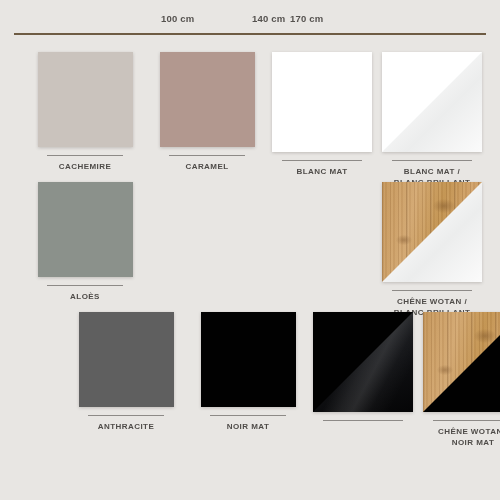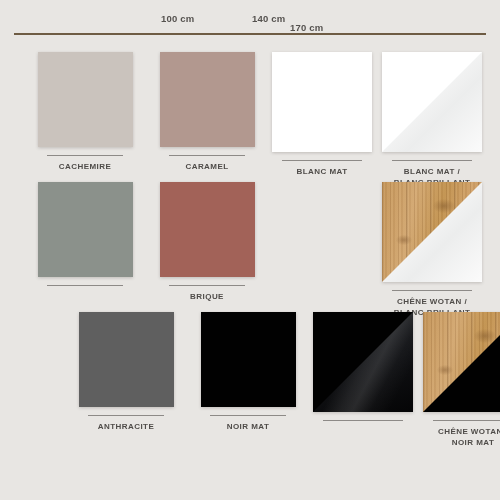--- a/index.html
+++ b/index.html
@@ -34,21 +34,21 @@
     position: absolute;
     top: 0;
     font-size: 9.5px;
     font-weight: bold;
     color: #55524f;
     letter-spacing: 0.2px;
     white-space: nowrap;
   }
   .size-label.s1 { left: 161px; }
   .size-label.s2 { left: 224px; margin-left: 28px; }
-  .size-label.s3 { left: 290px; margin-top: 9px; }
+  .size-label.s3 { left: 290px; }
 
   .header-rule {
     position: absolute;
     left: 14px;
     top: 33px;
     width: 472px;
     height: 2px;
     background: #6e5c44;
   }
 
@@ -231,29 +231,23 @@
 BLANC BRILLANT</div>
     </div>
   </div>
 
   <div class="row r1">
     <div class="cell c0">
       <div class="swatch">
         <div class="fill" style="background-color: rgb(139, 145, 139);"></div>
       </div>
       <div class="label-rule"></div>
-    </div>
-
-    <div class="cell c1">
-      <div class="swatch">
-        <div class="fill" style="background-color: rgb(162, 98, 88);"></div>
-      </div>
-      <div class="label-rule"></div>
-      <div class="label">BRIQUE</div>
-    </div>
+      <div class="label">ALOÈS</div>
+    </div>
+
 
 
     <div class="cell c3">
       <div class="swatch">
         <div class="fill oak"></div>
         <div class="tri-br gloss-white"></div>
       </div>
       <div class="label-rule"></div>
       <div class="label">CHÊNE WOTAN /
 BLANC BRILLANT</div>

